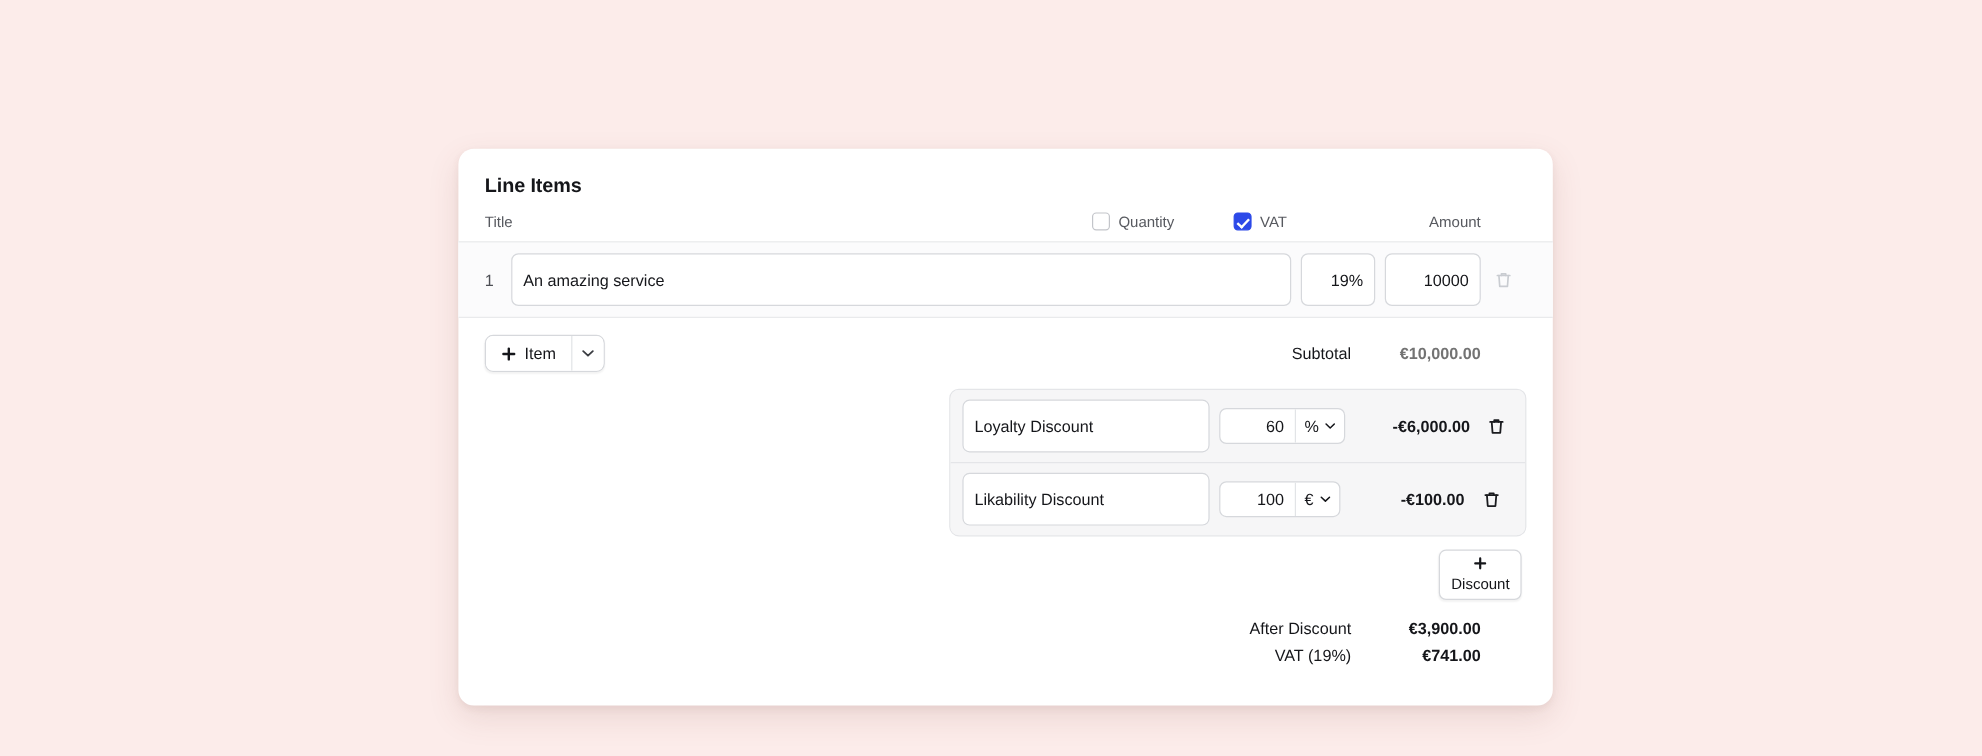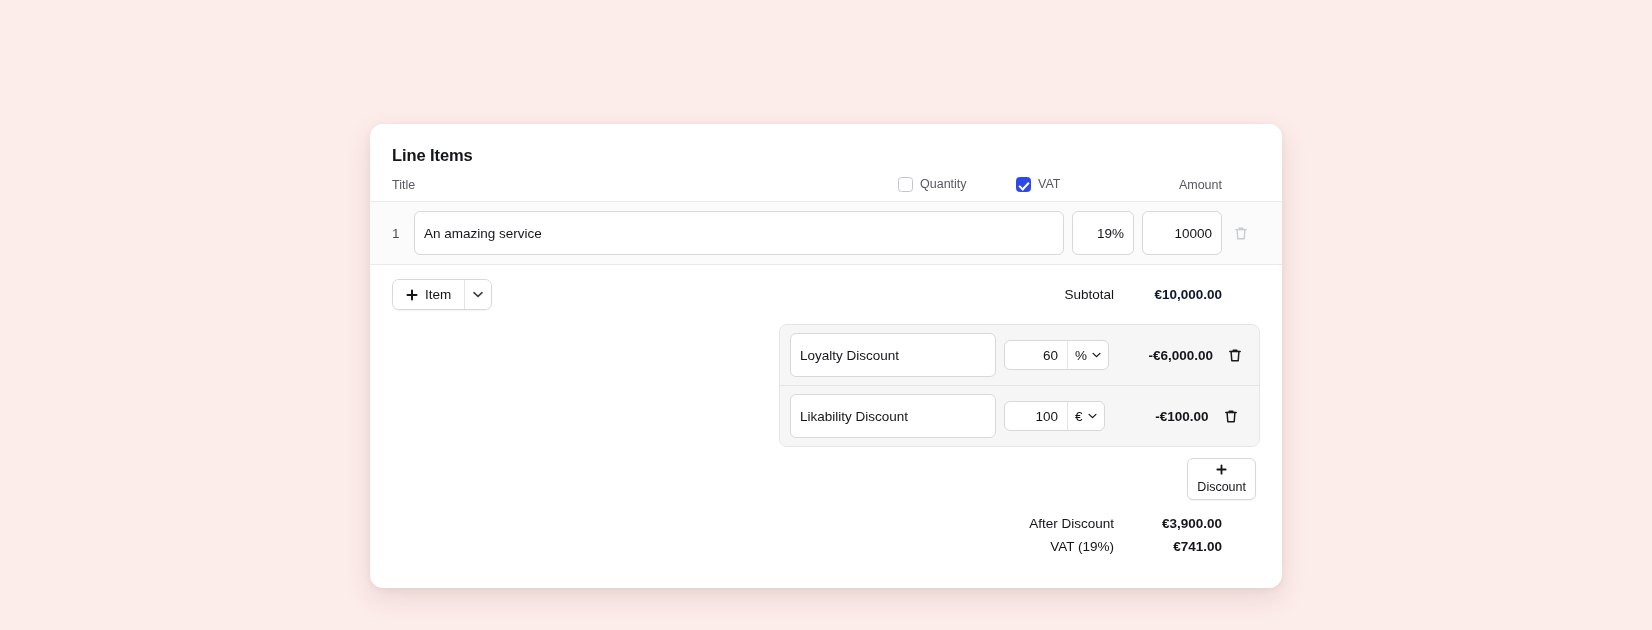--- a/index.html
+++ b/index.html
@@ -18,21 +18,21 @@
 
   .stage {
     position: relative;
     width: 1652px;
     height: 630px;
   }
 
   
   .card {
     position: absolute;
-    left: 370px;
+    left: 382px;
     top: 124px;
     width: 912px;
     border-radius: 13px;
     background: #ffffff;
     box-shadow: 0 10px 26px rgba(120, 70, 60, 0.13),
                 0 2px 6px rgba(120, 70, 60, 0.07);
     padding: 0 0 26px 0;
   }
 
   .card-title {
@@ -46,21 +46,21 @@
   
   .col-head {
     display: flex;
     align-items: center;
     padding: 12px 22px 9px 22px;
     font-size: 12.5px;
     color: #57595f;
   }
 
   .ch-title   { flex: 1; }
-  .ch-box     { display: flex; gap: 7px; }
+  .ch-box     { display: flex; align-items: center; gap: 7px; }
   .ch-qty     { width: 118px; justify-content: flex-start; }
   .ch-vat     { width: 110px; justify-content: flex-start; }
   .ch-amount  { width: 96px; text-align: right; display:block; }
   .ch-spacer  { width: 38px; }
 
   .cbx {
     width: 15px;
     height: 15px;
     border-radius: 3.5px;
     border: 1px solid #c3c5ca;
@@ -177,21 +177,21 @@
     color: #15161a;
   }
   .sum-label {
     text-align: right;
     color: #15161a;
   }
   .sum-value {
     width: 108px;
     text-align: right;
     font-weight: 600;
-    color: #0f172a;
+    color: #737373;
   }
   .sum-pad { width: 38px; }
 
   
   .disc-wrap {
     display: flex;
     justify-content: flex-end;
     padding: 14px 22px 0 22px;
   }
   .disc-panel {

